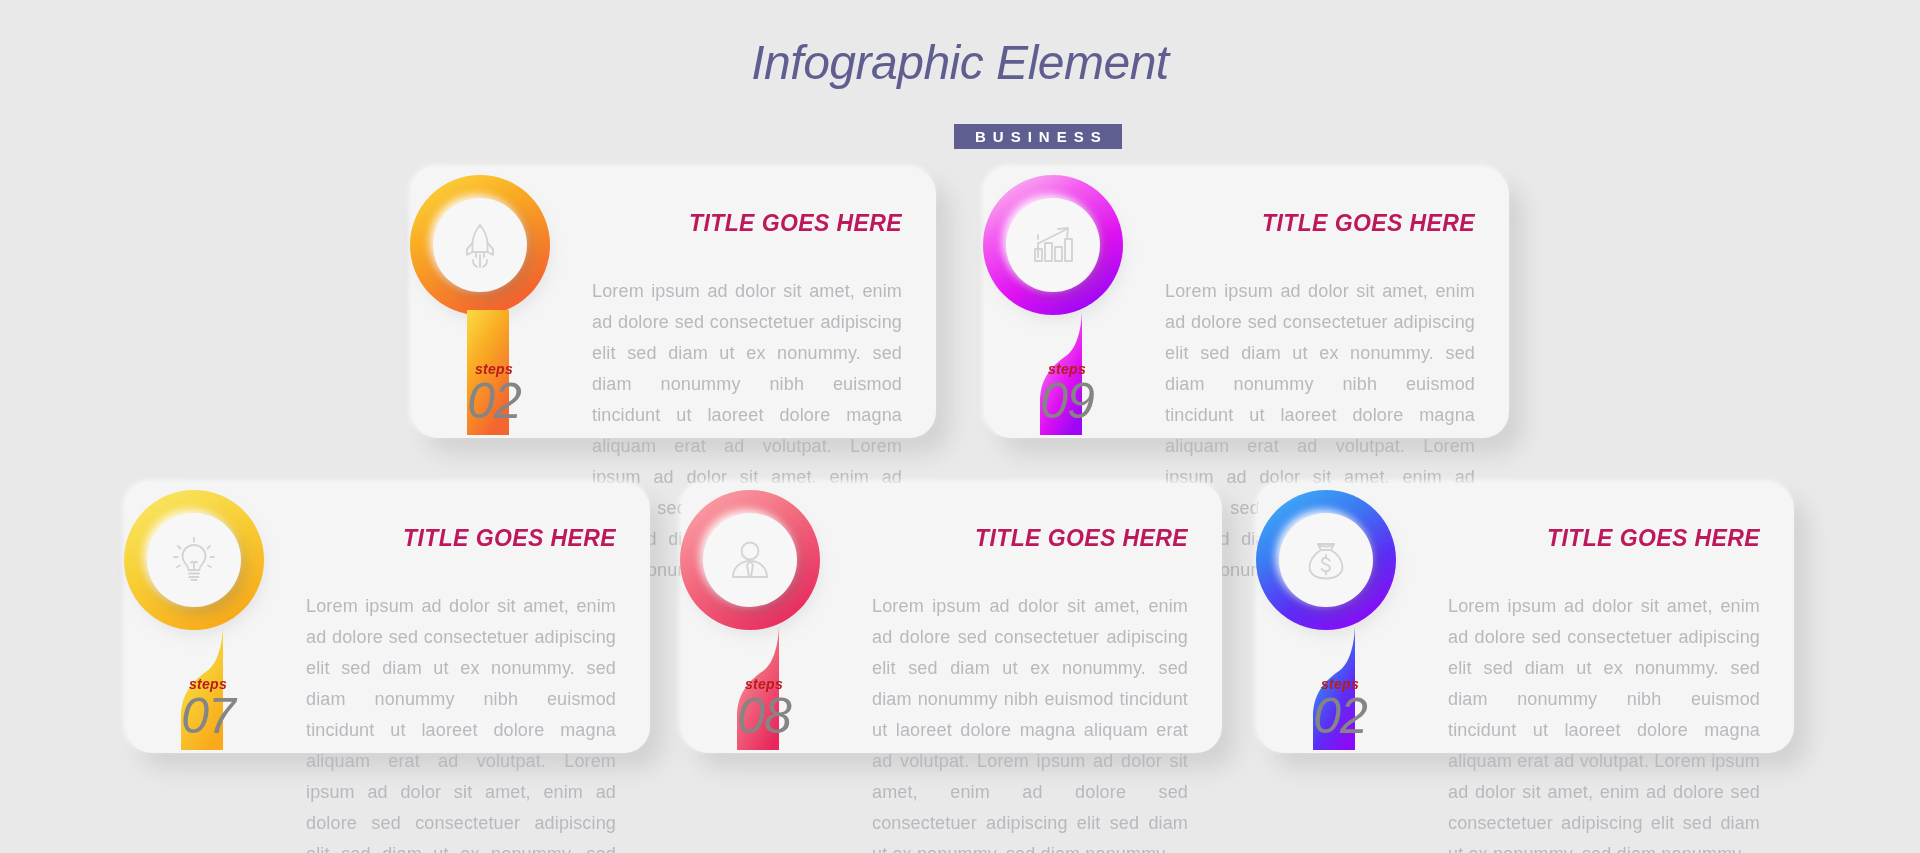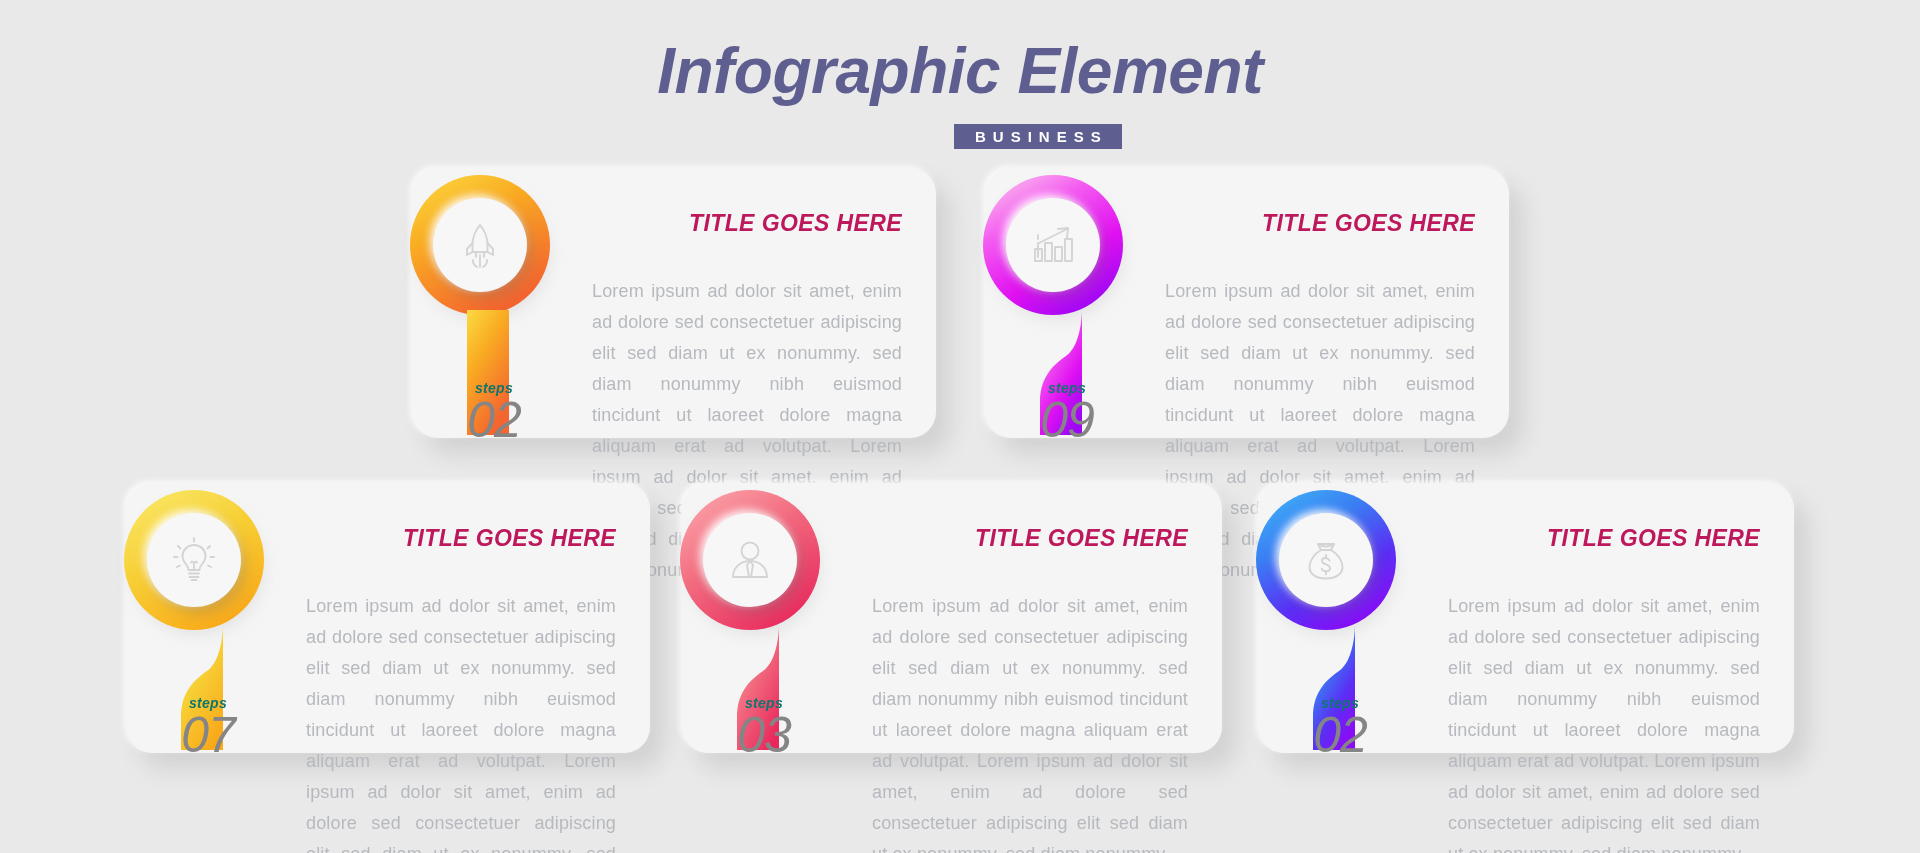--- a/index.html
+++ b/index.html
@@ -18,23 +18,23 @@
 
   
   .header {
     position: absolute;
     top: 38px;
     left: 0;
     width: 1920px;
     text-align: center;
   }
   .header-title {
-    font-size: 64px;
+    font-size: 48px;
     font-style: italic;
-    font-weight: 700;
+    font-weight: 400;
     color: #5f5e90;
     letter-spacing: -0.5px;
     line-height: 1.05;
     display: inline-block;
     position: relative;
   }
   .header-badge {
     position: absolute;
     left: 50%;
     top: 86px;
@@ -80,24 +80,23 @@
 
   .steps-wrap {
     position: absolute;
     text-align: center;
     z-index: 4;
   }
   .steps-label {
     font-size: 14px;
     font-style: italic;
     font-weight: 700;
-    color: #0f766e;
+    color: #b91c1c;
     line-height: 1;
     letter-spacing: 0.3px;
-    margin-top: 19px;
   }
   .steps-num {
     font-size: 50px;
     font-style: italic;
     font-weight: 400;
     color: #858585;
     line-height: 1.02;
     letter-spacing: -1px;
   }
 
@@ -248,21 +247,21 @@
     <path d="M6 23 L9.5 23 M46 23 L42.5 23"></path>
     <path d="M9 33 L12 31.5 M43 33 L40 31.5"></path>
   </svg>
 </div>
 
 <div class="card" style="left:682px; top:483px; width:540px; height:270px;">
   <div class="card-title" style="top:42px;">TITLE GOES HERE</div>
   <div class="card-body" style="left:190px; right:34px; top:108px;">Lorem ipsum ad dolor sit amet, enim ad dolore sed consectetuer adipiscing elit sed diam ut ex nonummy. sed diam nonummy nibh euismod tincidunt ut laoreet dolore magna aliquam erat ad volutpat. Lorem ipsum ad dolor sit amet, enim ad dolore sed consectetuer adipiscing elit sed diam ut ex nonummy. sed diam nonummy</div>
   <div class="steps-wrap" style="left:34px; top:194px; width:96px;">
     <div class="steps-label">steps</div>
-    <div class="steps-num">03</div>
+    <div class="steps-num">08</div>
   </div>
 </div>
 <div class="pin-shadow" style="left:690px; top:505px; width:128px; height:128px;"></div>
 <div class="pin" style="left:675px; top:485px; width:150px; height:270px;">
   <svg width="150" height="270" viewBox="0 0 150 270">
     <defs>
       <linearGradient id="g03" x1="0.1" y1="0" x2="0.8" y2="1">
         <stop offset="0%" stop-color="#fba6ab"></stop>
         <stop offset="45%" stop-color="#f26a7e"></stop>
         <stop offset="100%" stop-color="#e8275c"></stop>

